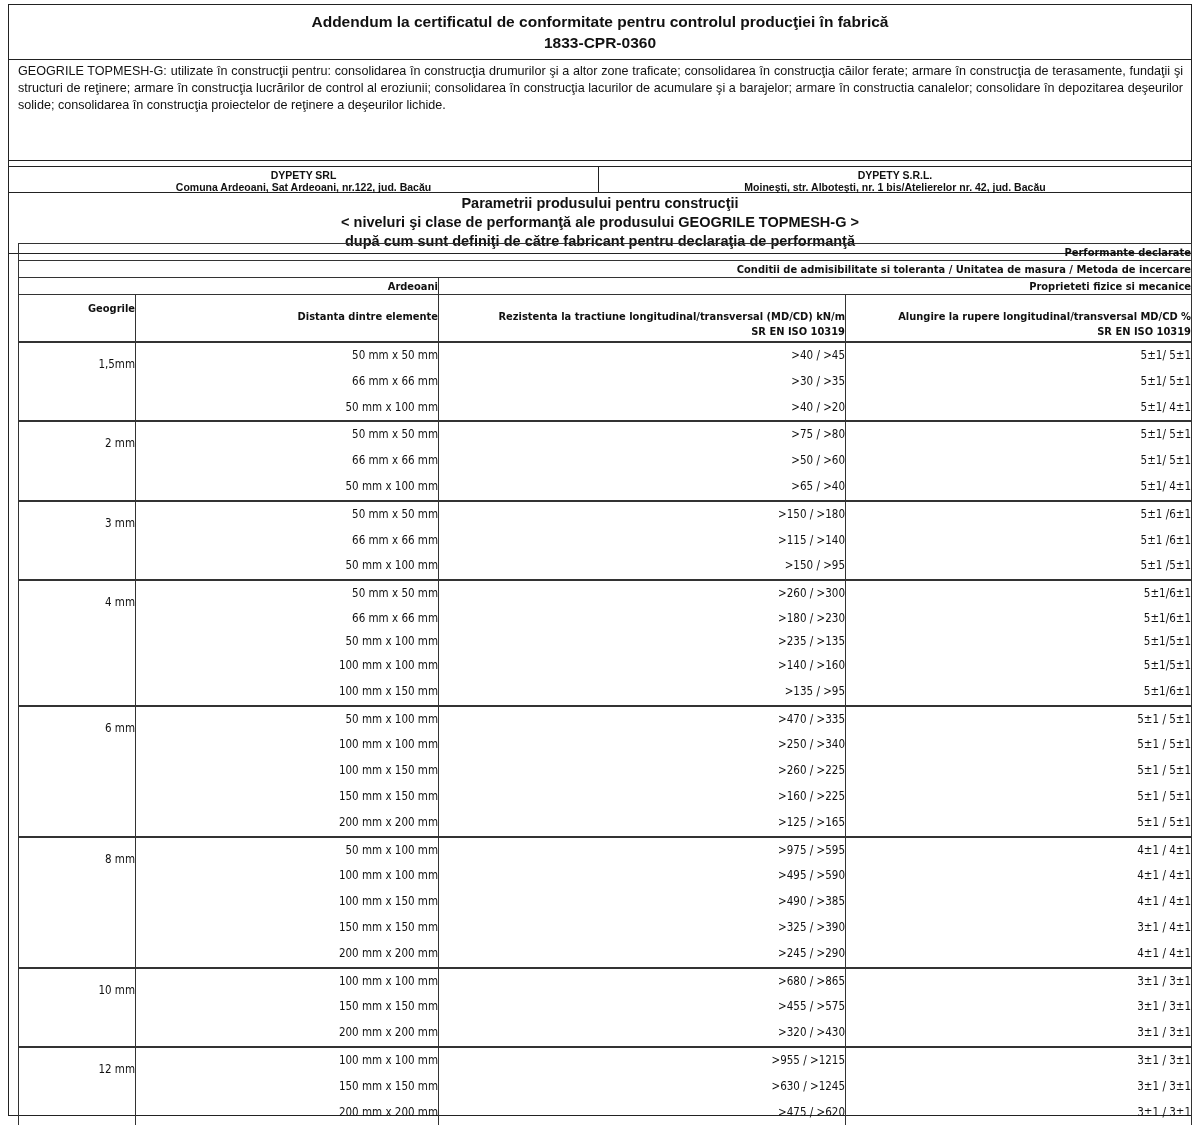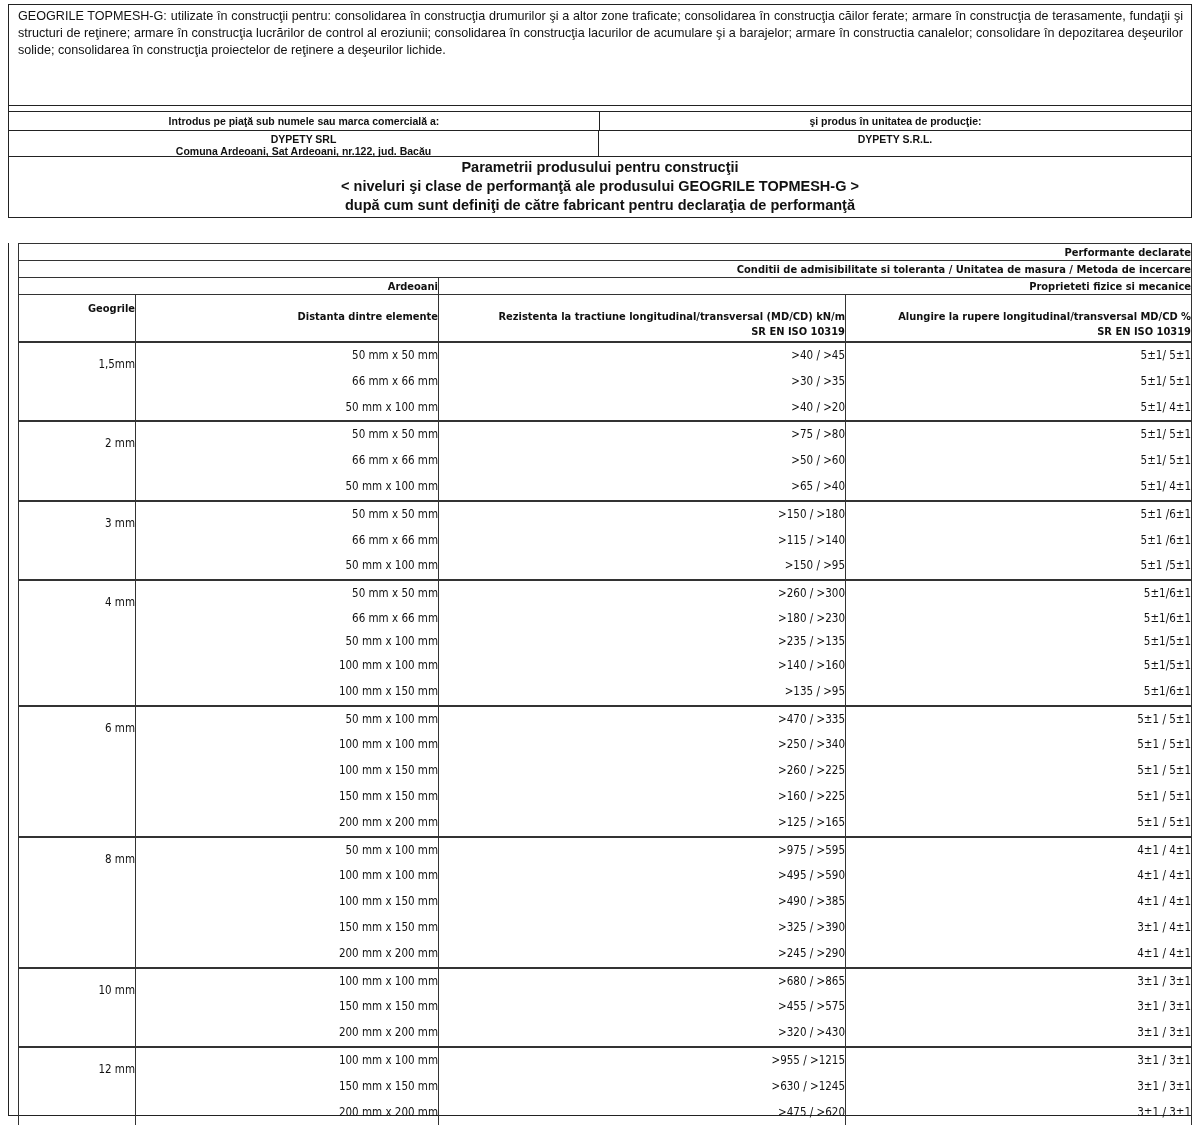--- a/index.html
+++ b/index.html
@@ -29,33 +29,34 @@
   table.perf .grp td { border-top: 2px solid #333; }
   table.perf td.cellgrp { vertical-align: top; }
   .line { height: 25.8px; line-height: 25.8px; white-space: nowrap; }
   .line.t { height: 23px; line-height: 23px; }
   .stack { padding: 0; }
 </style>
 </head>
 <body>
 
 <div class="frame">
+  <div class="title-block">
+    <div>Addendum la certificatul de conformitate pentru controlul producţiei în fabrică</div>
+    <div>1833-CPR-0360</div>
+  </div>
   <div class="desc">GEOGRILE TOPMESH-G: utilizate în construcţii pentru: consolidarea în construcţia drumurilor şi a altor zone traficate; consolidarea în construcţia căilor ferate; armare în construcţia de terasamente, fundaţii şi structuri de reţinere; armare în construcţia lucrărilor de control al eroziunii; consolidarea în construcţia lacurilor de acumulare şi a barajelor; armare în constructia canalelor; consolidare în depozitarea deşeurilor solide; consolidarea în construcţia proiectelor de reţinere a deşeurilor lichide.</div>
   <div class="gap"></div>
-  <div class="twocol hdr-row">
-    <div class="c1">Introdus pe piaţă sub numele sau marca comercială a:</div>
-    <div class="c2">şi produs în unitatea de producţie:</div>
-  </div>
   <div class="twocol addr-row">
     <div class="c1">
       <div>DYPETY SRL</div>
       <div>Comuna Ardeoani, Sat Ardeoani, nr.122, jud. Bacău</div>
     </div>
     <div class="c2">
       <div>DYPETY S.R.L.</div>
+      <div>Moineşti, str. Alboteşti, nr. 1 bis/Atelierelor nr. 42, jud. Bacău</div>
     </div>
   </div>
   <div class="params">
     <div>Parametrii produsului pentru construcţii</div>
     <div>&lt; niveluri şi clase de performanţă ale produsului GEOGRILE TOPMESH-G &gt;</div>
     <div>după cum sunt definiţi de către fabricant pentru declaraţia de performanţă</div>
   </div>
 </div>
 
 <div class="inner-wrap">

